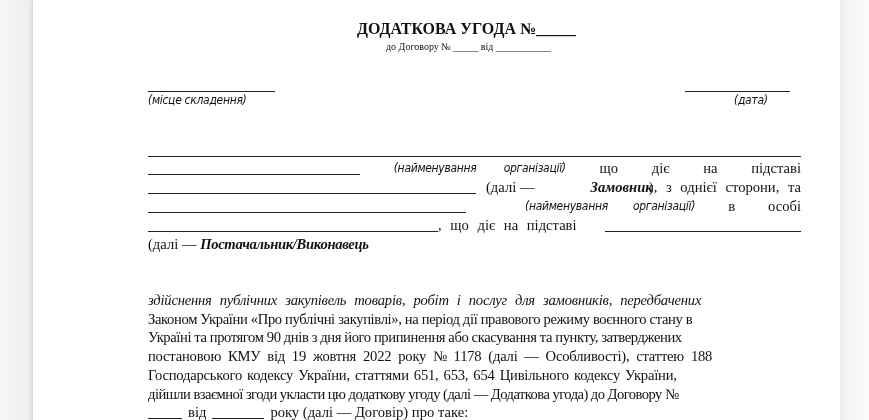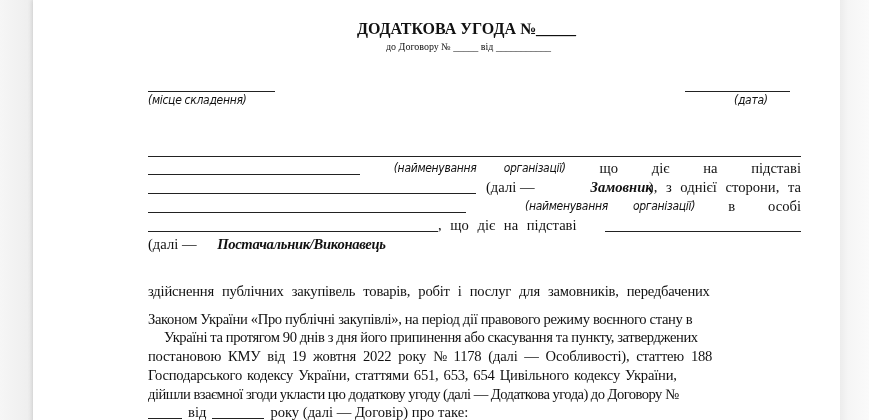--- a/index.html
+++ b/index.html
@@ -130,26 +130,26 @@
     </div>
 
     <div class="line" style="top:216px;">
       <span class="blank" style="width:290px;"></span>
       <span style="word-spacing:5px; margin-right:auto;">, що діє на підставі</span>
       <span class="blank" style="width:196px;"></span>
     </div>
 
     <div class="line left" style="top:235px; gap:0;">
       <span>(далі —</span>&nbsp;
-      <span class="it" style="font-weight:600; letter-spacing:-0.3px;margin-left:17px;">Постачальник/Виконавець</span>
+      <span class="it" style="font-weight:600; letter-spacing:-0.3px;">Постачальник/Виконавець</span>
     </div>
 
-    <div class="line left cond" style="top:282px; word-spacing:4.6px;">здійснення публічних закупівель товарів, робіт і послуг для замовників, передбачених</div>
+    <div class="line left cond" style="top:291px; word-spacing:4.6px;font-style:italic;">здійснення публічних закупівель товарів, робіт і послуг для замовників, передбачених</div>
     <div class="line left cond" style="top:310px; letter-spacing:-0.35px;">Законом України «Про публічні закупівлі», на період дії правового режиму воєнного стану в</div>
-    <div class="line left cond" style="top:328px; letter-spacing:-0.4px;margin-left:16px;">Україні та протягом 90 днів з дня його припинення або скасування та пункту, затверджених</div>
+    <div class="line left cond" style="top:328px; letter-spacing:-0.4px;">Україні та протягом 90 днів з дня його припинення або скасування та пункту, затверджених</div>
     <div class="line left cond" style="top:347px; word-spacing:3.4px;">постановою КМУ від 19 жовтня  2022 року № 1178 (далі — Особливості), статтею 188</div>
     <div class="line left cond" style="top:366px; word-spacing:1.6px;">Господарського кодексу України, статтями 651, 653, 654 Цивільного кодексу України,</div>
     <div class="line left cond" style="top:385px; letter-spacing:-0.55px;">дійшли взаємної згоди укласти цю додаткову угоду (далі — Додаткова угода) до Договору №</div>
 
     <div class="line left" style="top:403px; gap:6px;">
       <span class="blank" style="width:34px;"></span>
       <span>від</span>
       <span class="blank" style="width:52px;"></span>
       <span>року (далі — Договір) про таке:</span>
     </div>

